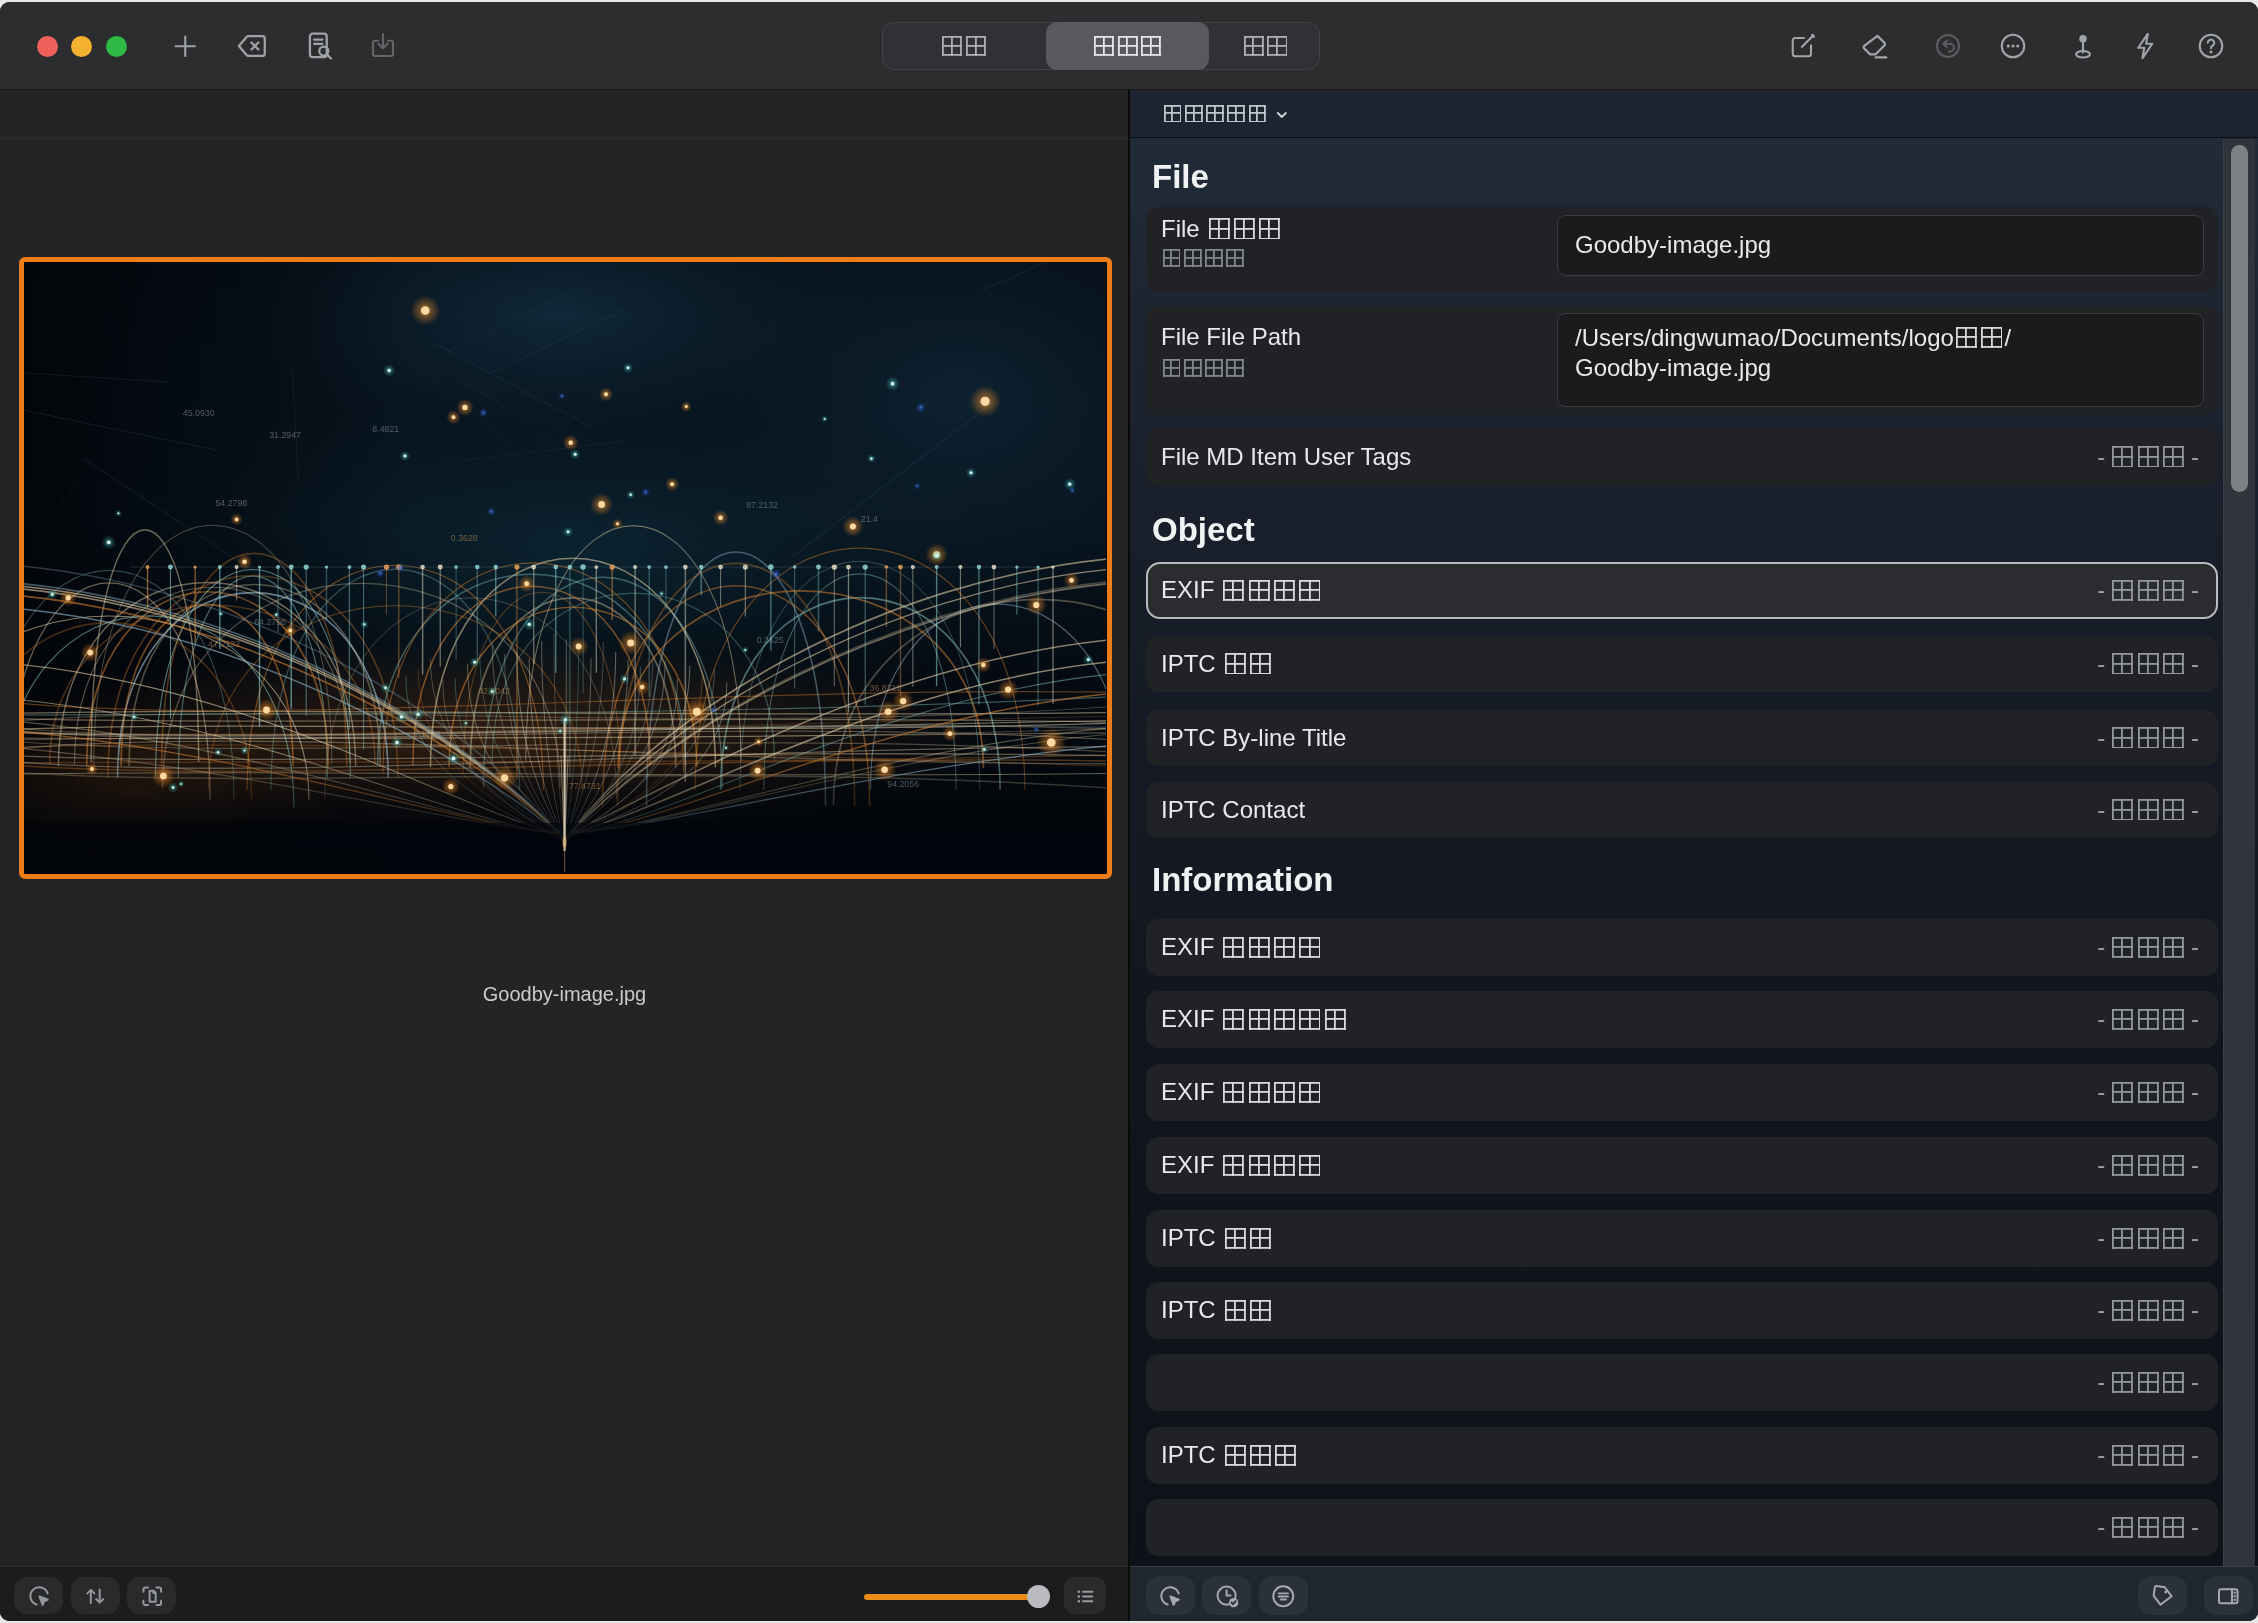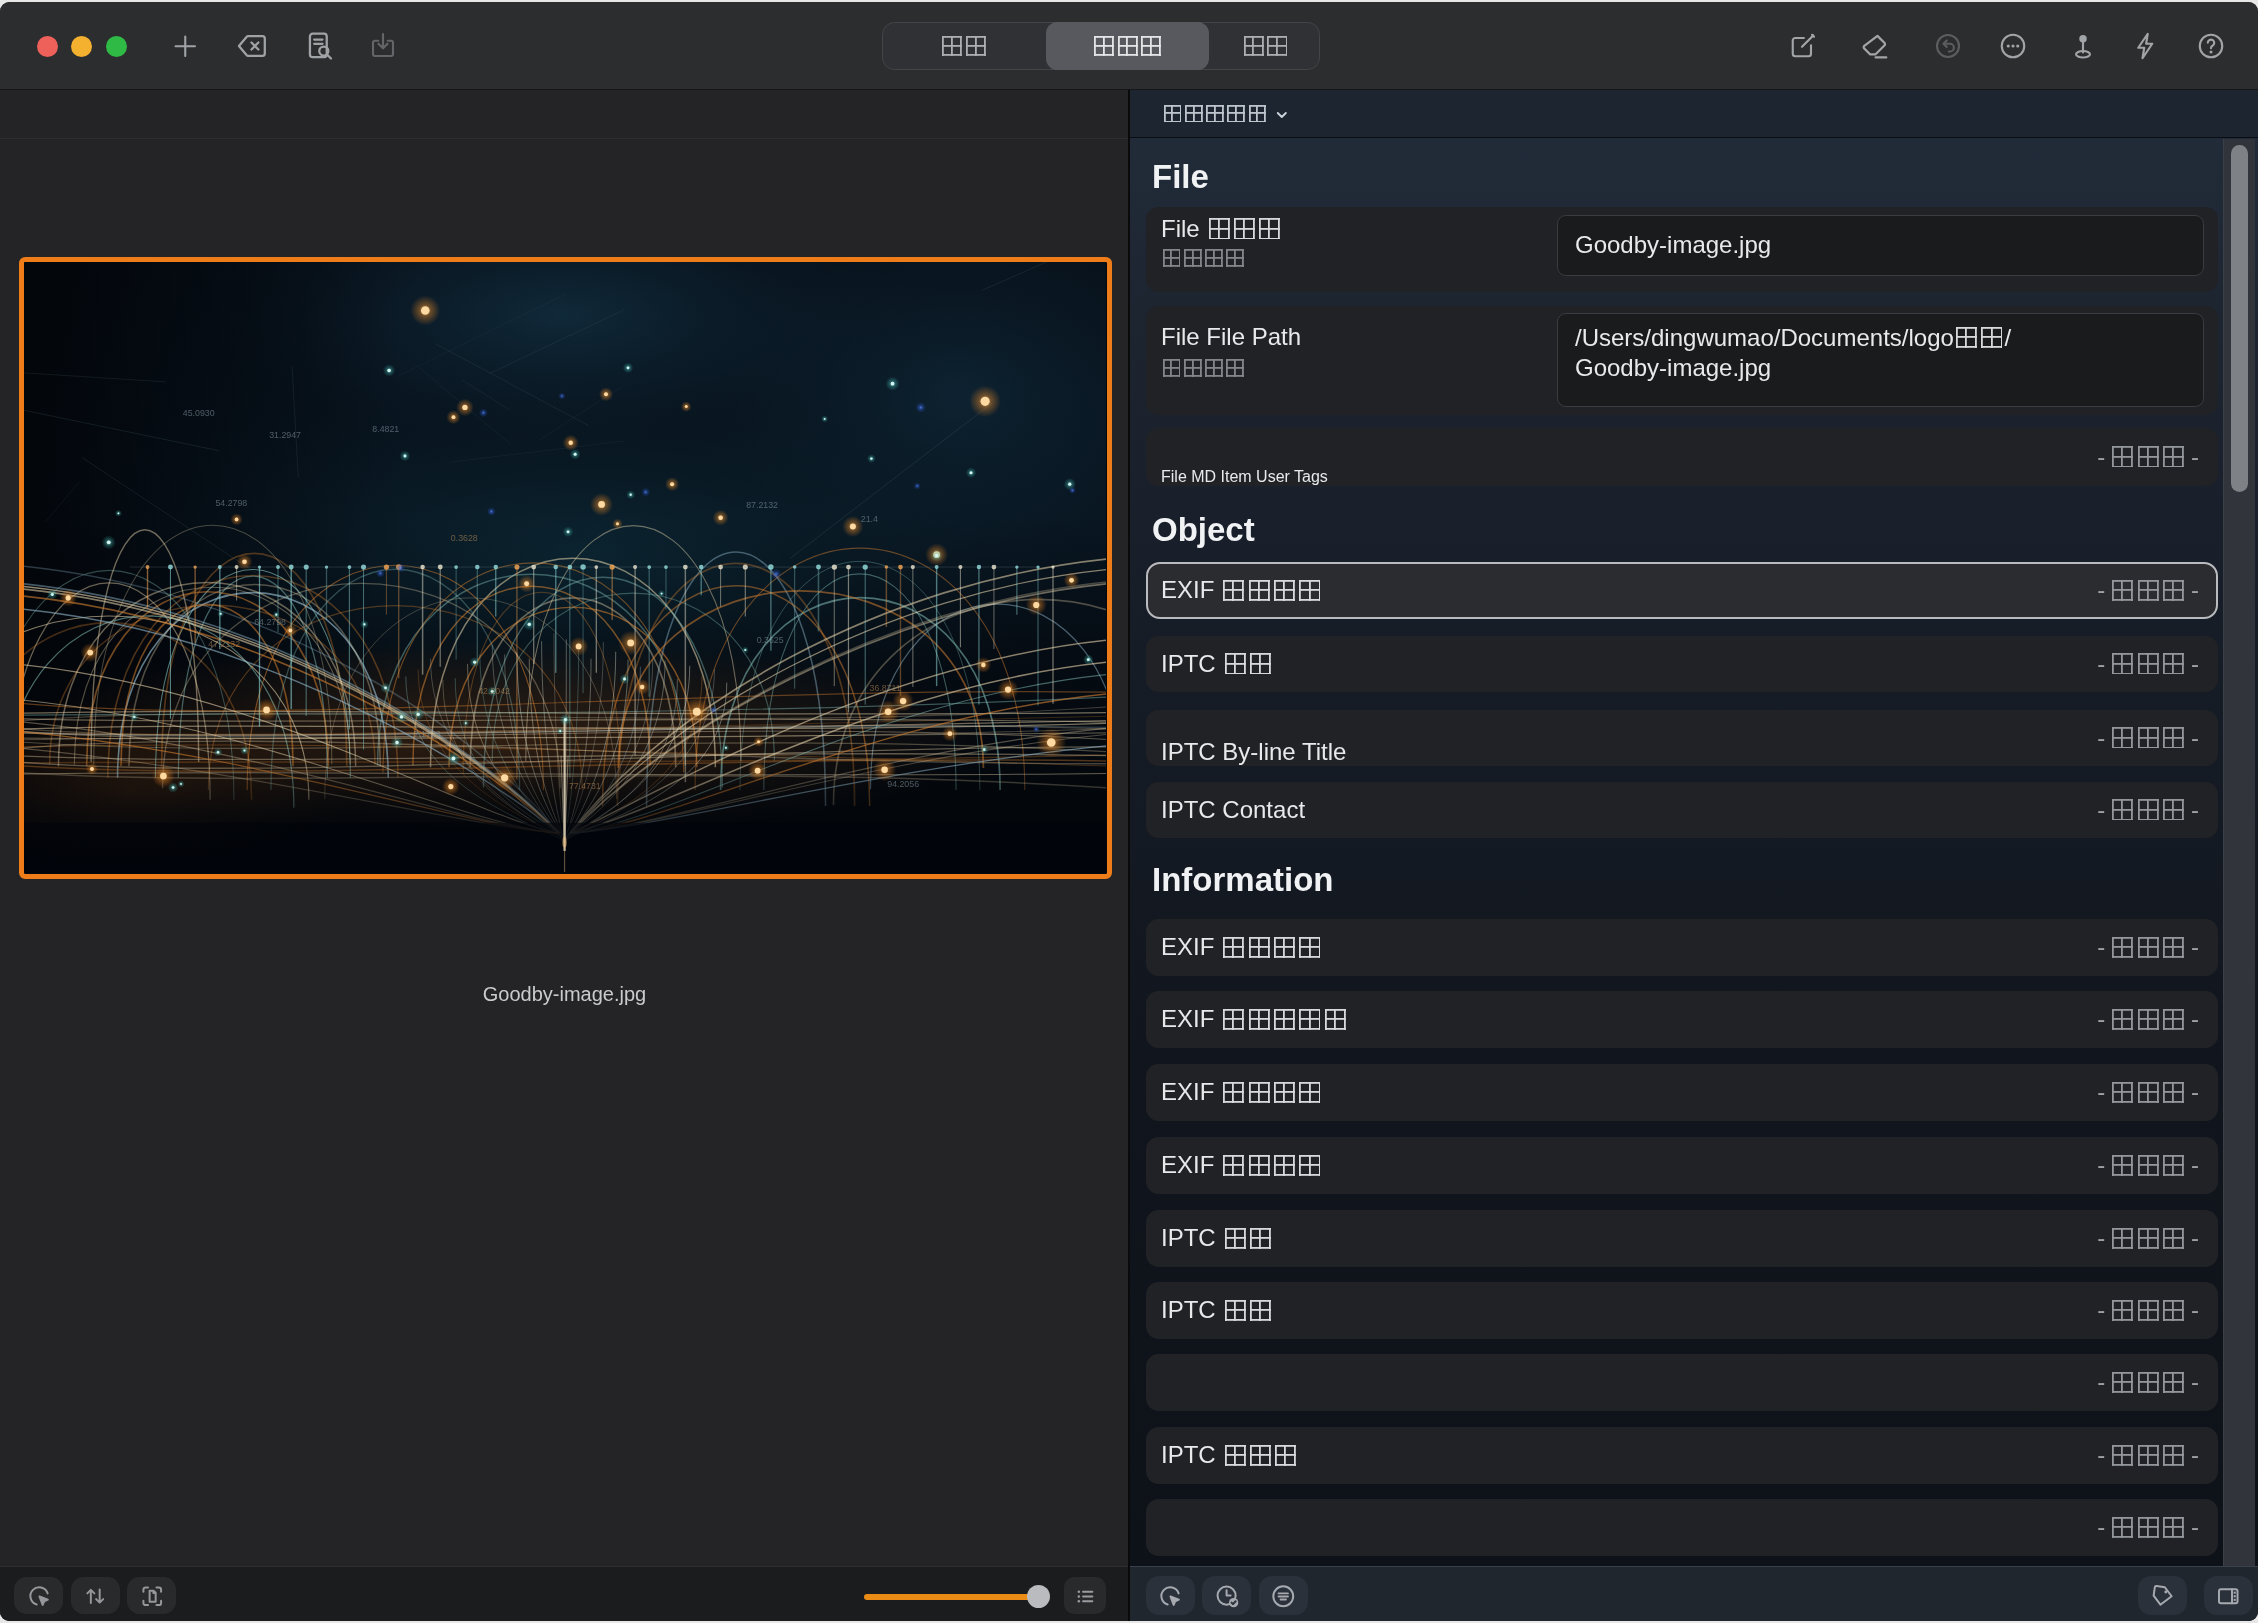--- a/index.html
+++ b/index.html
@@ -608,21 +608,21 @@
     <div class="abs" style="left:1161px;top:213px;width:388px;height:25px;color:#e7e9eb;font-size:24px"><span>File <i class="cj"></i><i class="cj"></i><i class="cj"></i></span></div>
     <div class="abs" style="left:1161px;top:245px;width:388px;height:21px;color:#8b8f93;font-size:19.4px"><i class="cj s"></i><i class="cj s"></i><i class="cj s"></i><i class="cj s"></i></div>
     <div class="abs" style="left:1557px;top:213px;width:647px;height:61px;background:#1a1b1d;border:1.8px solid #3b3c3f;border-radius:8.8px;display:flex;align-items:center;padding-left:17px;color:#e7e9eb;font-size:24px">
       <span>Goodby-image.jpg</span>
     </div>
     <div class="abs" style="left:1146px;top:304px;width:1072px;height:109px;background:#212225;border-radius:12.4px"></div>
     <div class="abs" style="left:1161px;top:321px;width:388px;height:25px;color:#e7e9eb;font-size:24px">File File Path</div>
     <div class="abs" style="left:1161px;top:355px;width:388px;height:21px;color:#8b8f93;font-size:19.4px"><i class="cj s"></i><i class="cj s"></i><i class="cj s"></i><i class="cj s"></i></div>
     <div class="abs" style="left:1557px;top:311px;width:647px;height:94px;background:#1a1b1d;border:1.8px solid #3b3c3f;border-radius:8.8px;padding:8.8px 0 0 17px;color:#e7e9eb;font-size:24px;line-height:30px">/Users/dingwumao/Documents/logo<i class="cj"></i><i class="cj"></i>/<br>Goodby-image.jpg</div>
     <div class="abs" style="left:1146px;top:426px;width:1072px;height:58px;background:#212225;border-radius:12.4px"></div>
-    <div class="abs" style="left:1161px;top:426px;width:794px;height:58px;display:flex;align-items:flex-end;color:#e7e9eb;font-size:16px">
+    <div class="abs" style="left:1161px;top:426px;width:794px;height:58px;display:flex;align-items:center;color:#e7e9eb;font-size:24px">
       <span>File MD Item User Tags</span>
     </div>
     <div class="abs" style="left:1146px;top:426px;width:1053px;height:58px;display:flex;align-items:center;justify-content:flex-end;color:#9da1a5;font-size:24px">
       <span>- <i class="cj"></i><i class="cj"></i><i class="cj"></i> -</span>
     </div>
     <div class="abs" style="left:1152px;top:511px;width:441px;height:34px;color:#f0f2f4;font-size:33px;line-height:33px;font-weight:bold">Object</div>
     <div class="abs" style="left:1146px;top:560px;width:1072px;height:57px;background:#2b2c2f;border-radius:14px;border:2.6px solid #b9bbbe"></div>
     <div class="abs" style="left:1161px;top:560px;width:794px;height:57px;display:flex;align-items:center;color:#e7e9eb;font-size:24px">
       <span>EXIF <i class="cj"></i><i class="cj"></i><i class="cj"></i><i class="cj"></i></span>
     </div>
@@ -630,21 +630,21 @@
       <span>- <i class="cj"></i><i class="cj"></i><i class="cj"></i> -</span>
     </div>
     <div class="abs" style="left:1146px;top:634px;width:1072px;height:56px;background:#212225;border-radius:12.4px"></div>
     <div class="abs" style="left:1161px;top:634px;width:794px;height:56px;display:flex;align-items:center;color:#e7e9eb;font-size:24px">
       <span>IPTC <i class="cj"></i><i class="cj"></i></span>
     </div>
     <div class="abs" style="left:1146px;top:634px;width:1053px;height:56px;display:flex;align-items:center;justify-content:flex-end;color:#9da1a5;font-size:24px">
       <span>- <i class="cj"></i><i class="cj"></i><i class="cj"></i> -</span>
     </div>
     <div class="abs" style="left:1146px;top:708px;width:1072px;height:56px;background:#212225;border-radius:12.4px"></div>
-    <div class="abs" style="left:1161px;top:708px;width:794px;height:56px;display:flex;align-items:flex-end;color:#e7e9eb;font-size:24px">
+    <div class="abs" style="left:1161px;top:708px;width:794px;height:56px;display:flex;align-items:center;color:#e7e9eb;font-size:24px">
       <span>IPTC By-line Title</span>
     </div>
     <div class="abs" style="left:1146px;top:708px;width:1053px;height:56px;display:flex;align-items:center;justify-content:flex-end;color:#9da1a5;font-size:24px">
       <span>- <i class="cj"></i><i class="cj"></i><i class="cj"></i> -</span>
     </div>
     <div class="abs" style="left:1146px;top:780px;width:1072px;height:56px;background:#212225;border-radius:12.4px"></div>
     <div class="abs" style="left:1161px;top:780px;width:794px;height:56px;display:flex;align-items:center;color:#e7e9eb;font-size:24px">
       <span>IPTC Contact</span>
     </div>
     <div class="abs" style="left:1146px;top:780px;width:1053px;height:56px;display:flex;align-items:center;justify-content:flex-end;color:#9da1a5;font-size:24px">

